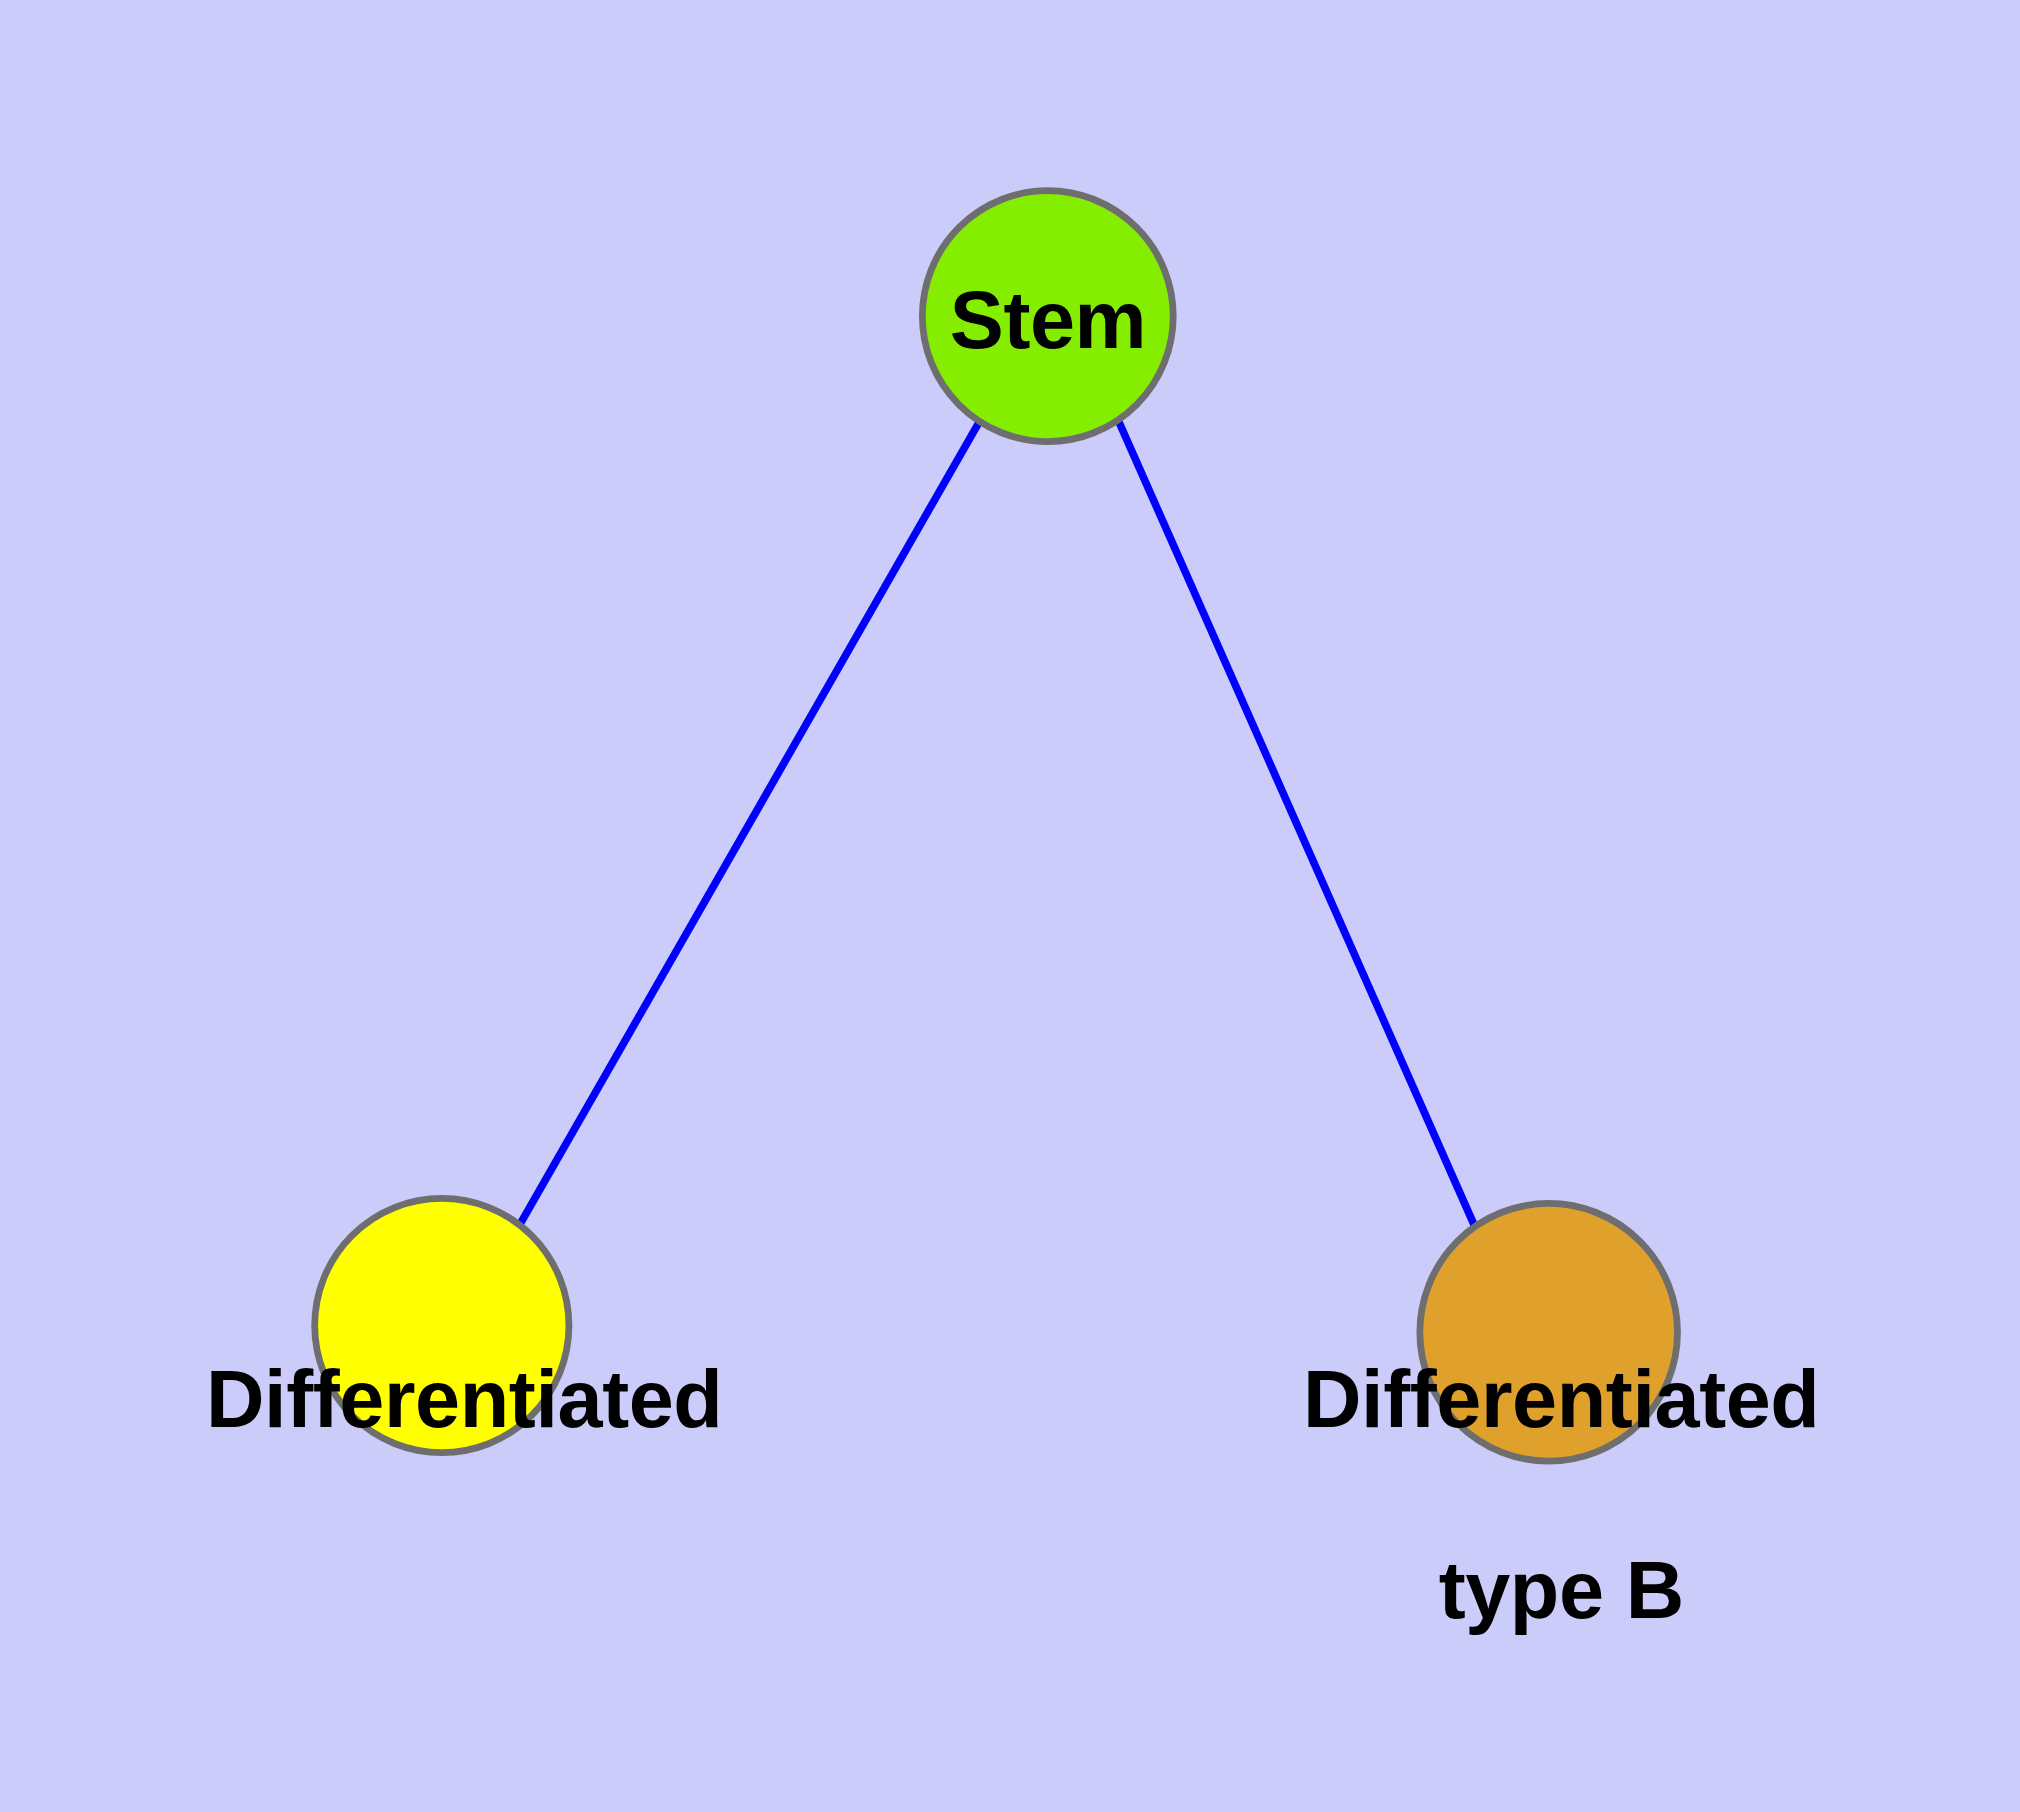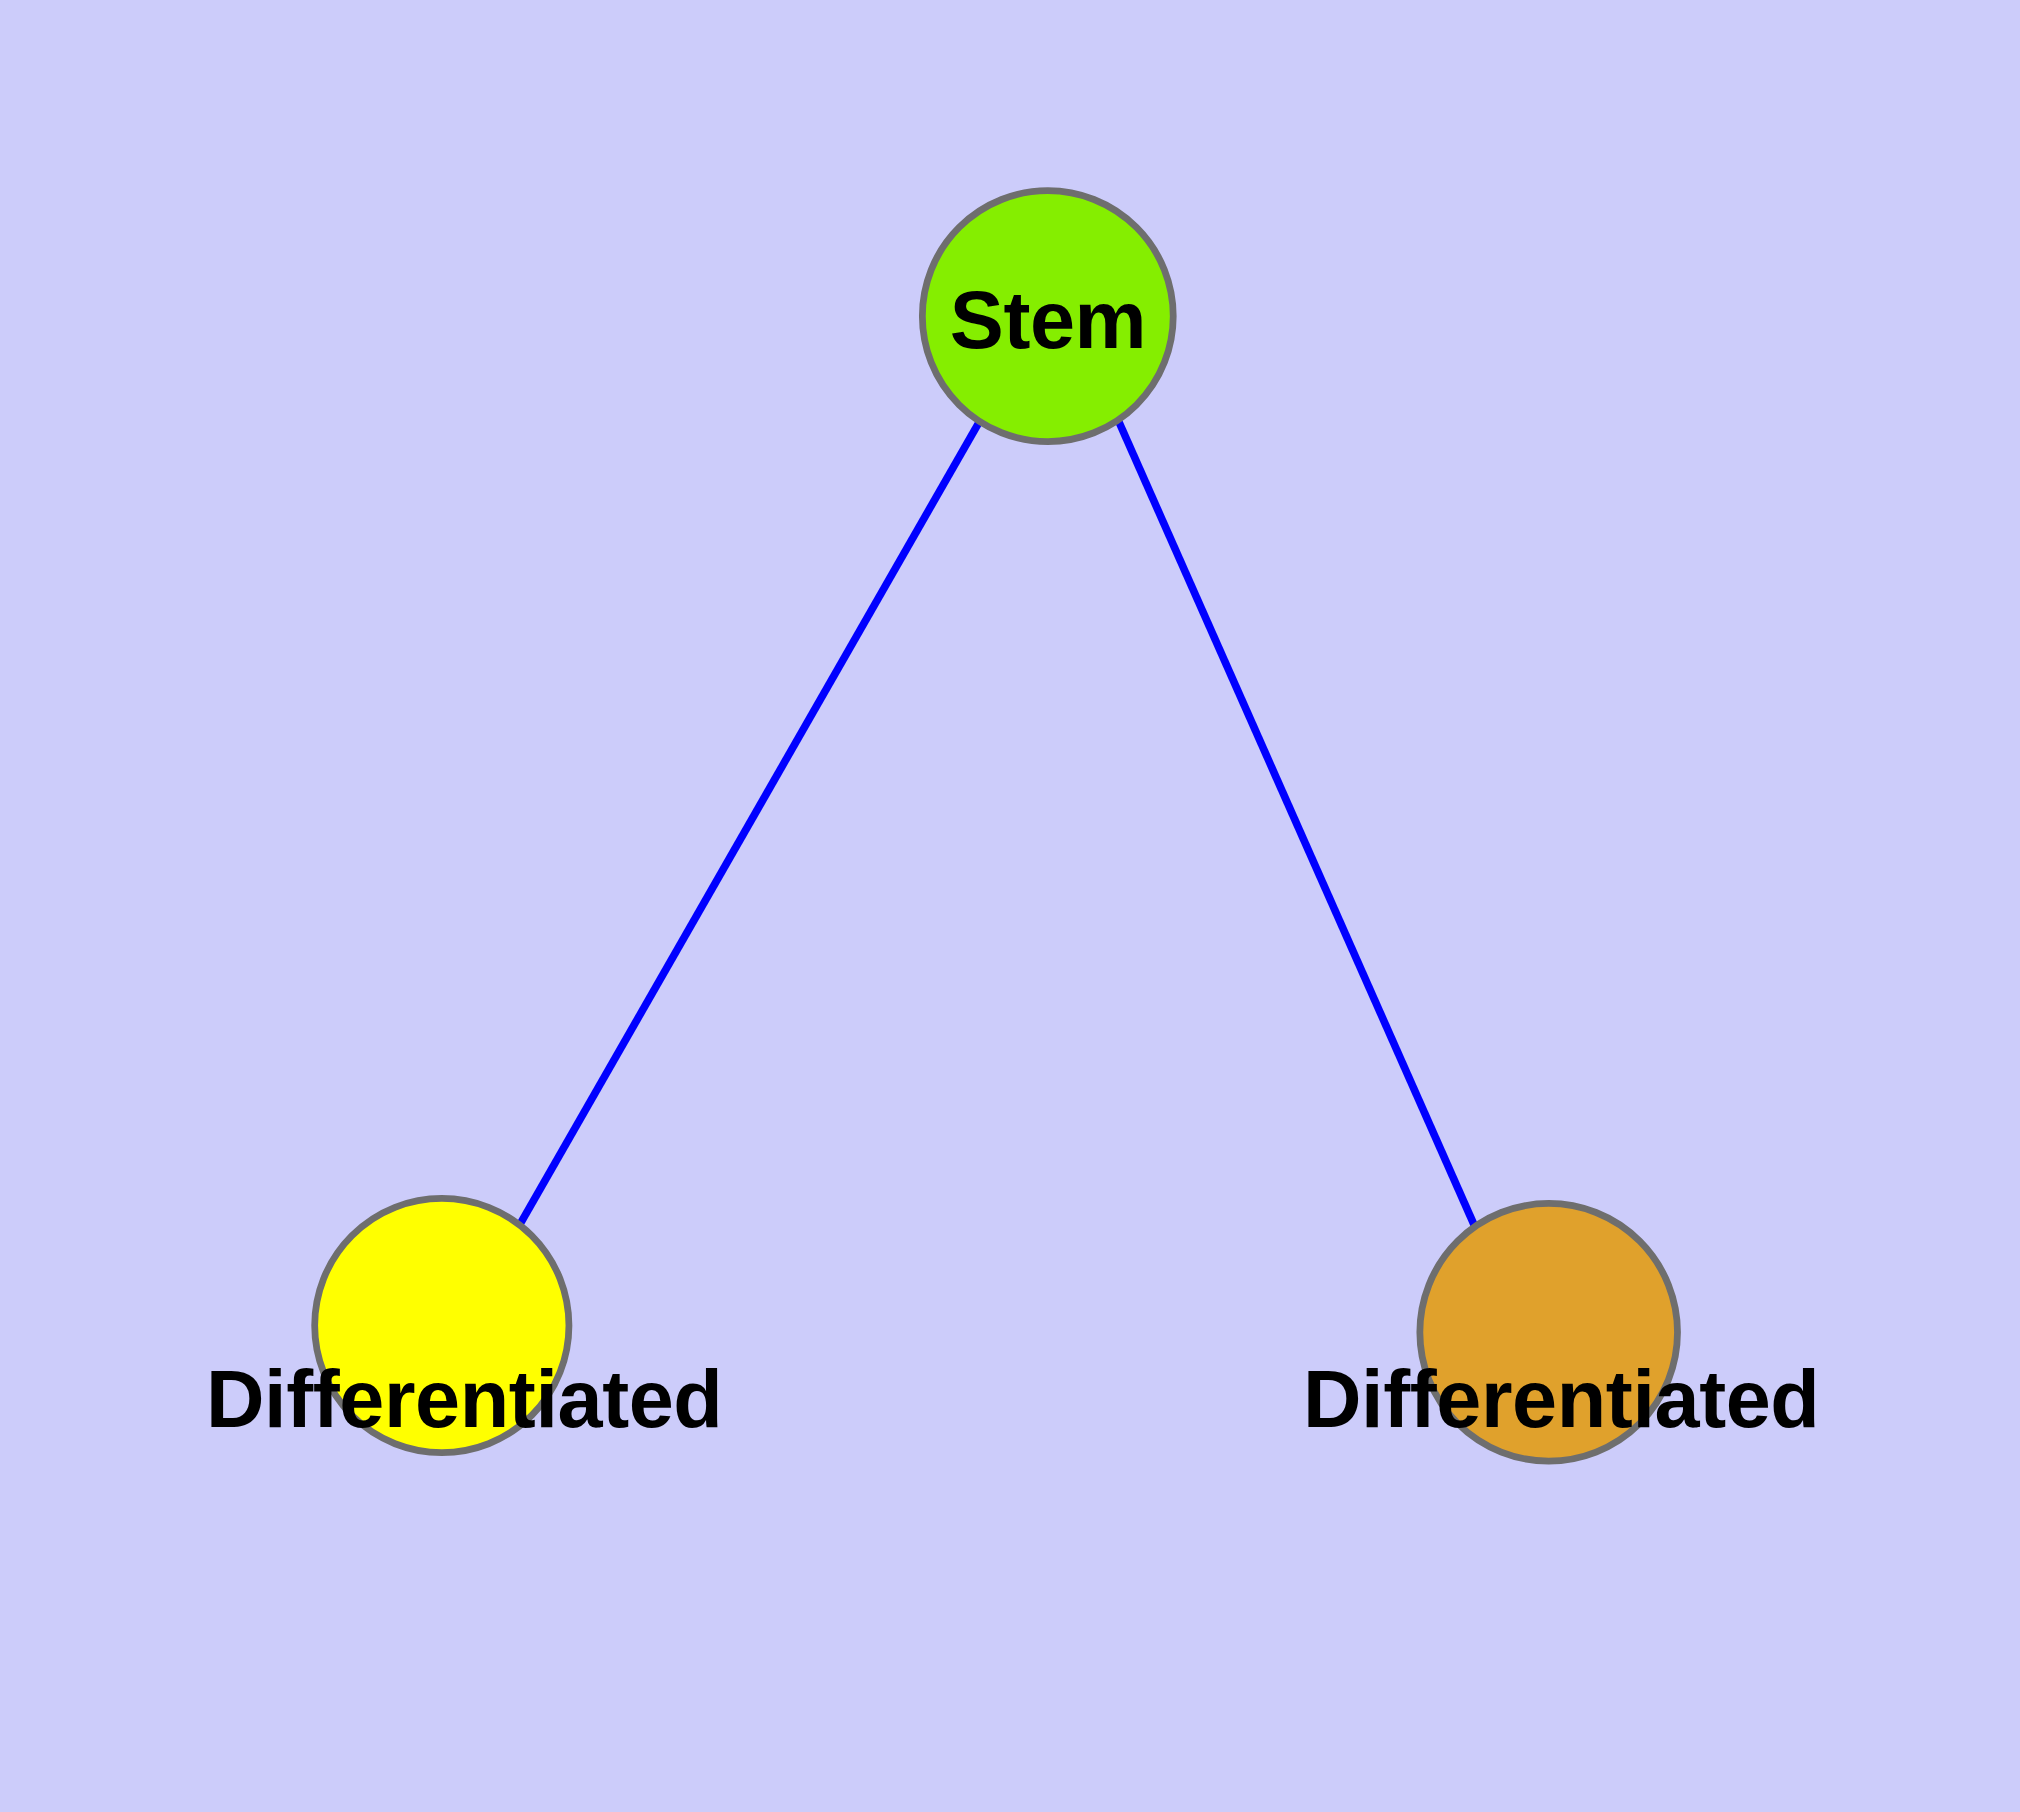--- a/index.html
+++ b/index.html
@@ -78,16 +78,17 @@
   </svg>
 
   <div class="node-label" id="label-stem">Stem</div>
 
   <div class="node-label" id="label-diff-a">
     <span>Differentiated</span><br>
   </div>
 
   <div class="node-label" id="label-diff-b">
     <span>Differentiated</span><br>
+    <span>type B</span>
   </div>
 
 </div>
 
 
 </body></html>

